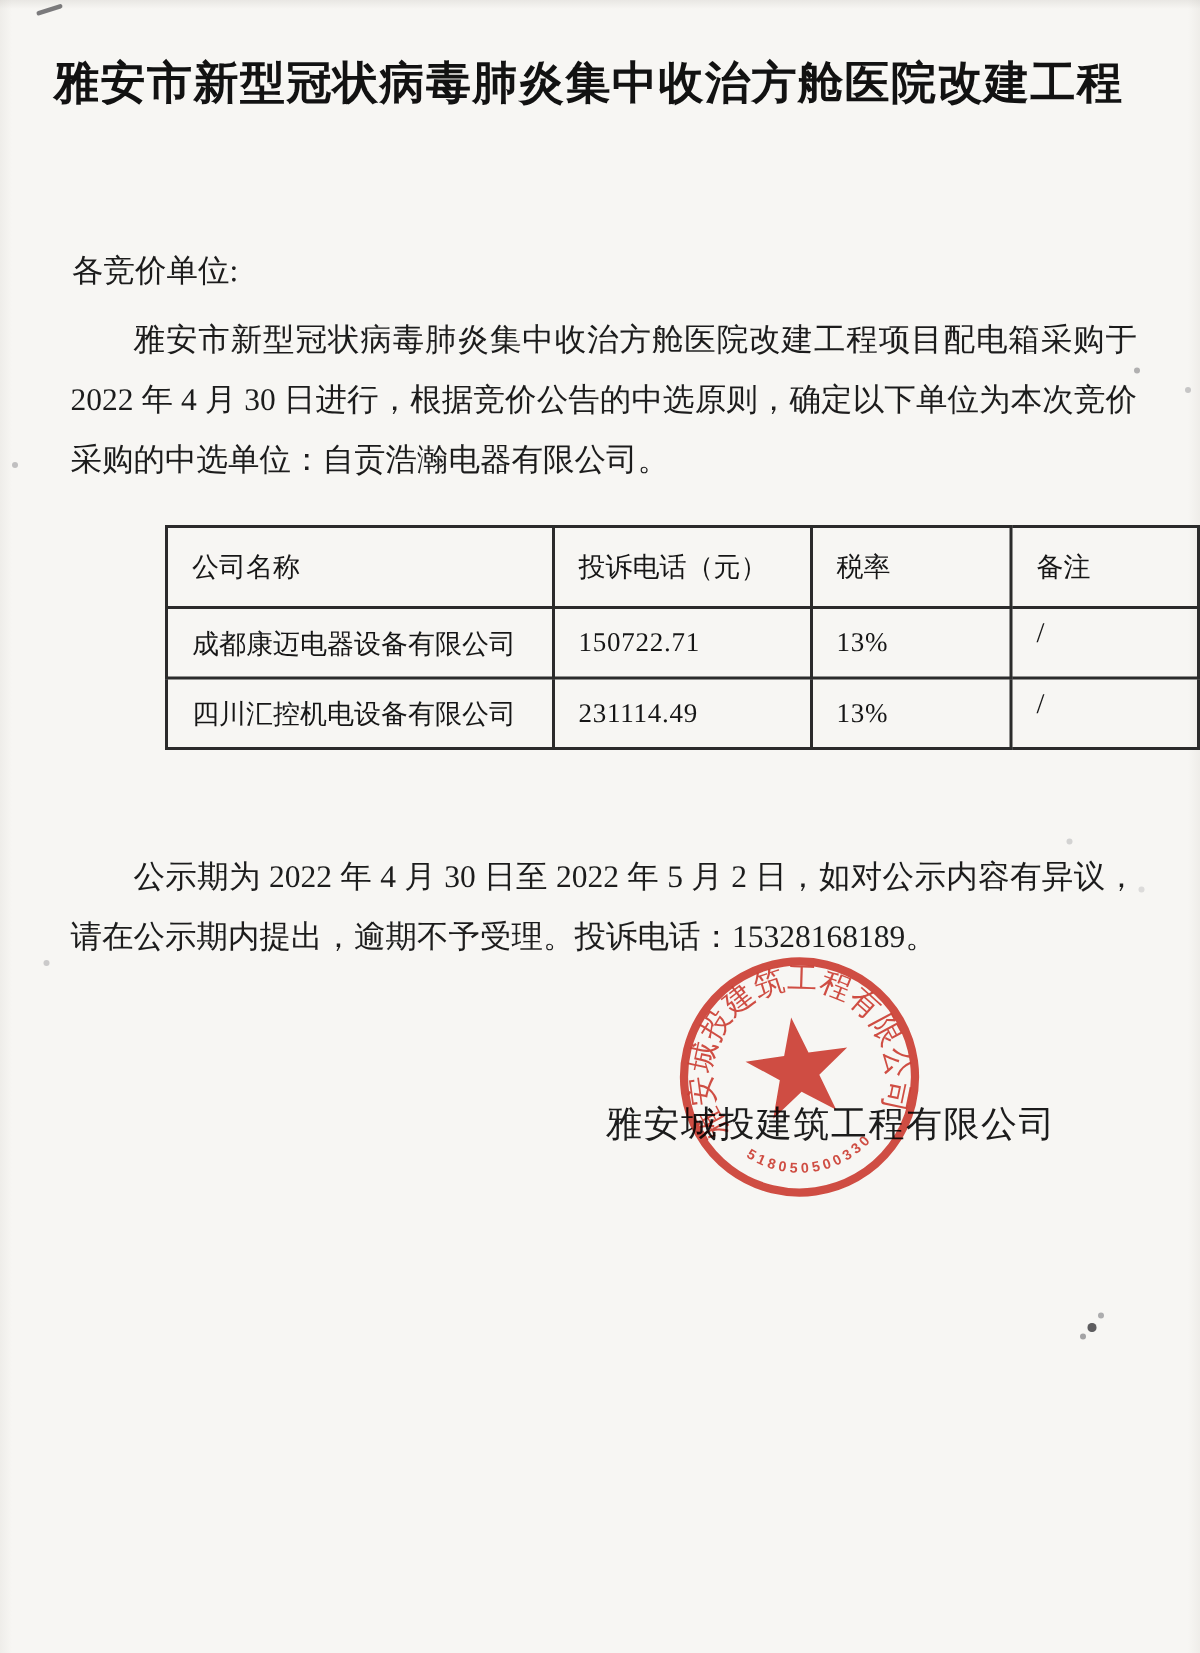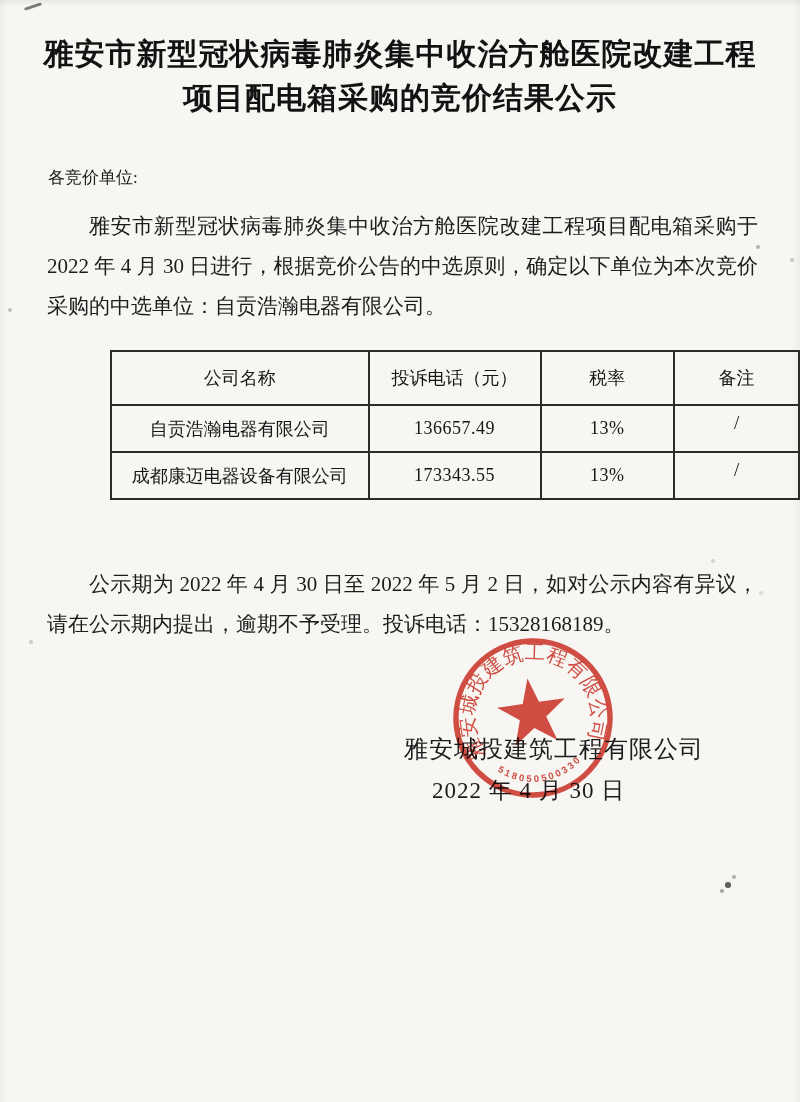--- a/index.html
+++ b/index.html
@@ -11,44 +11,44 @@
   .page{
     position:relative;width:800px;height:1102px;
     background:
       linear-gradient(180deg, rgba(190,186,180,.25) 0, rgba(190,186,180,0) 6px),
       linear-gradient(90deg, rgba(200,196,190,.18) 0, rgba(200,196,190,0) 8px, rgba(200,196,190,0) 792px, rgba(200,196,190,.18) 100%),
       #f7f6f3;
     color:#1d1d1d;
   }
   .title{
     position:absolute;top:34px;left:36px;right:36px;
-    text-align:center;
-    font-family:Liberation Mono, monospace;
+    text-align:left;
+    font-family:Liberation Sans, sans-serif;
     font-weight:bold;font-size:30px;line-height:44px;
     color:#121212;letter-spacing:1px;
   }
   .salutation{
     position:absolute;top:166px;left:48px;
-    font-size:17px;color:#1c1c1c;
+    font-size:21px;color:#1c1c1c;
   }
   .para{
     position:absolute;left:47px;right:42px;
     font-size:21px;line-height:40px;
     text-align:justify;text-indent:2em;color:#1c1c1c;
   }
   .para1{top:206px;}
   .para2{top:564px;}
   table.bids{
     position:absolute;top:350px;left:110px;
     border-collapse:collapse;table-layout:fixed;
     font-size:18px;color:#161616;
   }
   table.bids td{
     border:2px solid #2b2b2b;
-    text-align:center;vertical-align:middle;
+    vertical-align:middle;
     padding:0 16px;
   }
   table.bids tr.hdr td{height:52px;}
   table.bids tr.row td{height:45px;}
   td.c0{width:238px;} td.c1{width:142px;} td.c2{width:104px;} td.c3{width:96px;}
   .num{font-size:18px;letter-spacing:.5px;}
   .slash{display:inline-block;transform:translateY(-6px);font-size:19px;}
   .signature{
     position:absolute;top:733px;left:404px;
     font-size:24px;letter-spacing:1px;color:#1c1c1c;z-index:1;
@@ -83,54 +83,52 @@
 </head>
 <body>
 
 <div class="page">
 
   <div class="edge-mark"></div>
   <div class="noise"></div>
 
   <div class="title">
     <span>雅安市新型冠状病毒肺炎集中收治方舱医院改建工程</span><br>
-    <span>项目配电箱采购的竞价结果公示</span>
   </div>
 
   <div class="salutation">各竞价单位:</div>
 
   <div class="para para1">雅安市新型冠状病毒肺炎集中收治方舱医院改建工程项目配电箱采购于 2022 年 4 月 30 日进行，根据竞价公告的中选原则，确定以下单位为本次竞价采购的中选单位：自贡浩瀚电器有限公司。</div>
 
   <table class="bids">
     <tbody>
       <tr class="hdr">
         <td class="c0">公司名称</td>
         <td class="c1">投诉电话（元）</td>
         <td class="c2">税率</td>
         <td class="c3">备注</td>
       </tr>
       <tr class="row">
-        <td>自贡浩瀚电器有限公司</td>
-        <td class="num">136657.49</td>
+        <td>成都康迈电器设备有限公司</td>
+        <td class="num">150722.71</td>
         <td class="num">13%</td>
         <td><span class="slash">/</span></td>
       </tr>
       <tr class="row">
-        <td>成都康迈电器设备有限公司</td>
-        <td class="num">173343.55</td>
+        <td>四川汇控机电设备有限公司</td>
+        <td class="num">231114.49</td>
         <td class="num">13%</td>
         <td><span class="slash">/</span></td>
       </tr>
     </tbody>
   </table>
 
   <div class="para para2">公示期为 2022 年 4 月 30 日至 2022 年 5 月 2 日，如对公示内容有异议，请在公示期内提出，逾期不予受理。投诉电话：15328168189。</div>
 
   <div class="signature">雅安城投建筑工程有限公司</div>
-  <div class="docdate">2022 年 4 月 30 日</div>
 
   <svg class="seal" viewBox="0 0 180 180" xmlns="http://www.w3.org/2000/svg">
     <defs>
       <path id="sealArc" d="M 37.9 117.7 A 59 59 0 1 1 142.1 117.7" fill="none"></path>
       <path id="sealNum" d="M 41 131.1 A 64 64 0 0 0 139 131.1" fill="none"></path>
     </defs>
     <circle cx="90" cy="90" r="77" fill="none" stroke="#cf3226" stroke-width="5.5" stroke-opacity="0.92"></circle>
     <polygon transform="translate(90,86)" points="0,-36 8.2,-11.3 34.2,-11.1 13.3,4.3 21.2,29.1 0,14 -21.2,29.1 -13.3,4.3 -34.2,-11.1 -8.2,-11.3" fill="#cf3226" fill-opacity="0.92"></polygon>
     <text font-size="20" letter-spacing="0.5" fill="#cf3226" fill-opacity="0.92">
       <textPath href="#sealArc" startOffset="50%" text-anchor="middle">雅安城投建筑工程有限公司</textPath>

